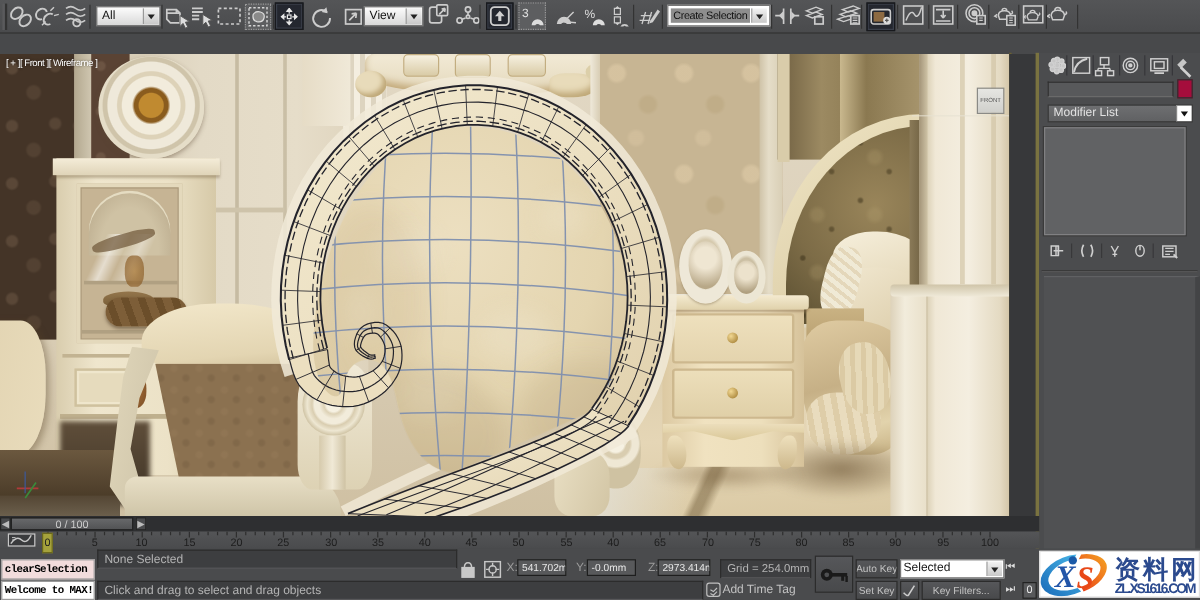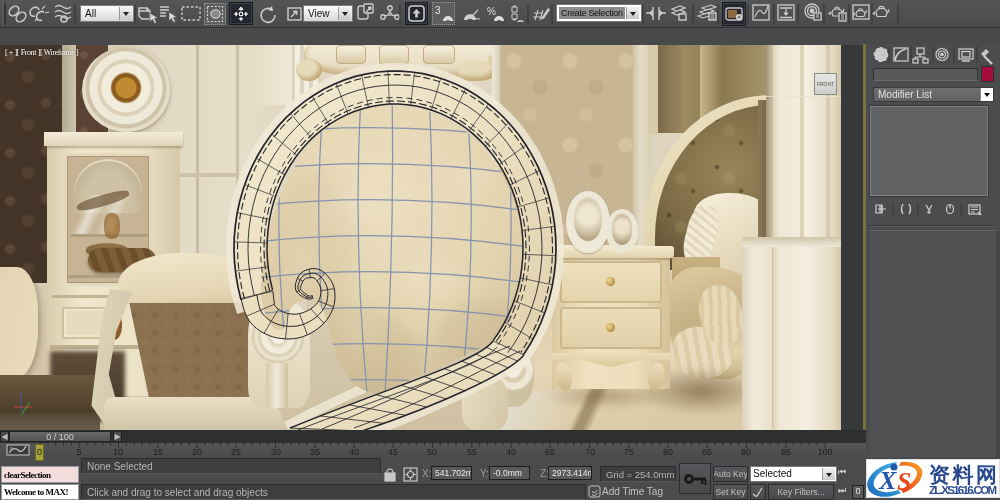--- a/index.html
+++ b/index.html
@@ -39,28 +39,28 @@
 
 #tslider{position:absolute;left:0;top:430px;width:866px;height:13px;background:#2e2f31}
 #tshandle{position:absolute;left:9px;top:1px;width:102px;height:11px;background:linear-gradient(#68696b,#525355);border:1px solid #222;color:#ccc;font-size:9px;text-align:center;line-height:10px}
 .tsbtn{position:absolute;top:1px;width:9px;height:11px;background:#4a4b4d;border:1px solid #222;color:#bbb;font-size:8px;text-align:center;line-height:10px}
 #trackbar{position:absolute;left:0;top:443px;width:866px;height:14px;background:linear-gradient(#545557,#4a4b4d)}
 #tbticks{position:absolute;left:0;top:0;width:100%;height:100%}
 .tbnum{position:absolute;top:4px;font-size:9px;color:#1d1d1d}
 #tbmark{position:absolute;left:35px;top:1px;width:9px;height:17px;background:#a5a23c;border:1px solid #6b681c;color:#1d1d1d;font-size:9px;text-align:center;line-height:14px;z-index:6}
 #statusbar{position:absolute;left:0;top:457px;width:1000px;height:43px;background:#4a4b4d}
 .sfield{position:absolute;background:#3d3e40;border:1px solid #2c2c2c;border-bottom-color:#58585a;color:#b4b4b4;font-size:10px;padding-left:5px;display:flex;align-items:center;white-space:nowrap;overflow:hidden}
-.white-box{position:absolute;left:1px;width:78px;height:16px;background:#fff;border:1px solid #9a9a9a;color:#000;font-family:Liberation Serif, serif;font-size:9px;font-weight:bold;letter-spacing:-0.5px;display:flex;align-items:center;padding-left:2px;white-space:nowrap;overflow:hidden}
+.white-box{position:absolute;left:1px;width:78px;height:16px;background:#fff;border:1px solid #9a9a9a;color:#000;font-family:Liberation Mono, monospace;font-size:9px;font-weight:bold;letter-spacing:-0.5px;display:flex;align-items:center;padding-left:2px;white-space:nowrap;overflow:hidden}
 .xyz{position:absolute;top:9px;height:14px;background:#58595b;border:1px solid #1e1e1e;color:#e8e8e8;font-size:8.5px;display:flex;align-items:center;padding-left:3px;overflow:hidden;white-space:nowrap}
 .xyzlab{position:absolute;top:11px;color:#9c9c9c;font-size:10px}
 .btn{position:absolute;background:linear-gradient(#56575a,#48494b);border:1px solid #2c2c2c;color:#c2c2c2;font-size:8.5px;display:flex;align-items:center;justify-content:center;white-space:nowrap;overflow:hidden}
 
 #wm{position:absolute;left:866px;top:459px;width:134px;height:39px;background:#fff;border:1px solid #e0e0e0}
 
-#vplabel{position:absolute;left:5px;top:3px;color:#fff;font-size:8px;letter-spacing:-0.4px;font-family:Liberation Serif, serif;text-shadow:0 0 2px rgba(0,0,0,.6)}
+#vplabel{position:absolute;left:5px;top:3px;color:#fff;font-size:8px;letter-spacing:-0.4px;font-family:Liberation Sans, sans-serif;text-shadow:0 0 2px rgba(0,0,0,.6)}
 #frontbtn{position:absolute;left:814px;top:28px;width:23px;height:22px;background:linear-gradient(#e6e6e2,#cfcfcb);border:1px solid #8a8a86;color:#555;font-size:5px;display:flex;align-items:center;justify-content:center}
 #frontline{position:absolute;left:760px;top:51px;width:81px;height:1px;background:#e7e2d2;opacity:.8}
 svg{display:block}
 </style></head>
 <body>
 <div id="root">
 
 <div id="toolbar">
   <div style="position:absolute;left:2px;top:3px;width:4px;height:22px;border-left:2px solid #5a5a5c;border-right:2px solid #333"></div>
   <svg class="abs" width="1000" height="28">

